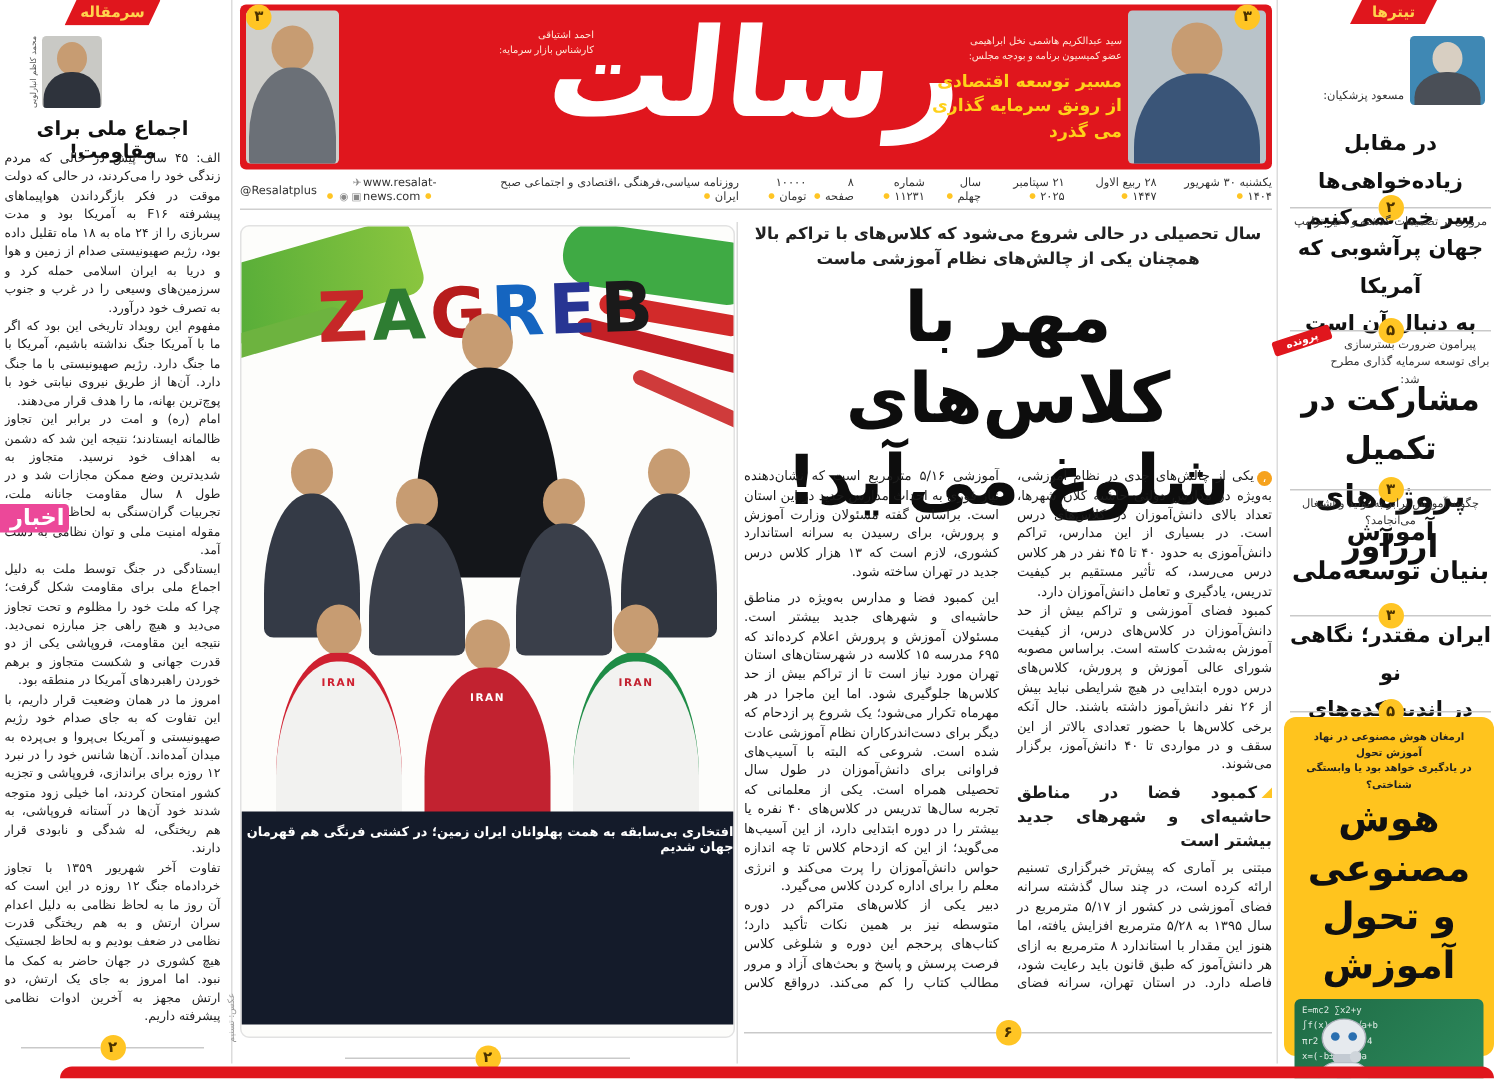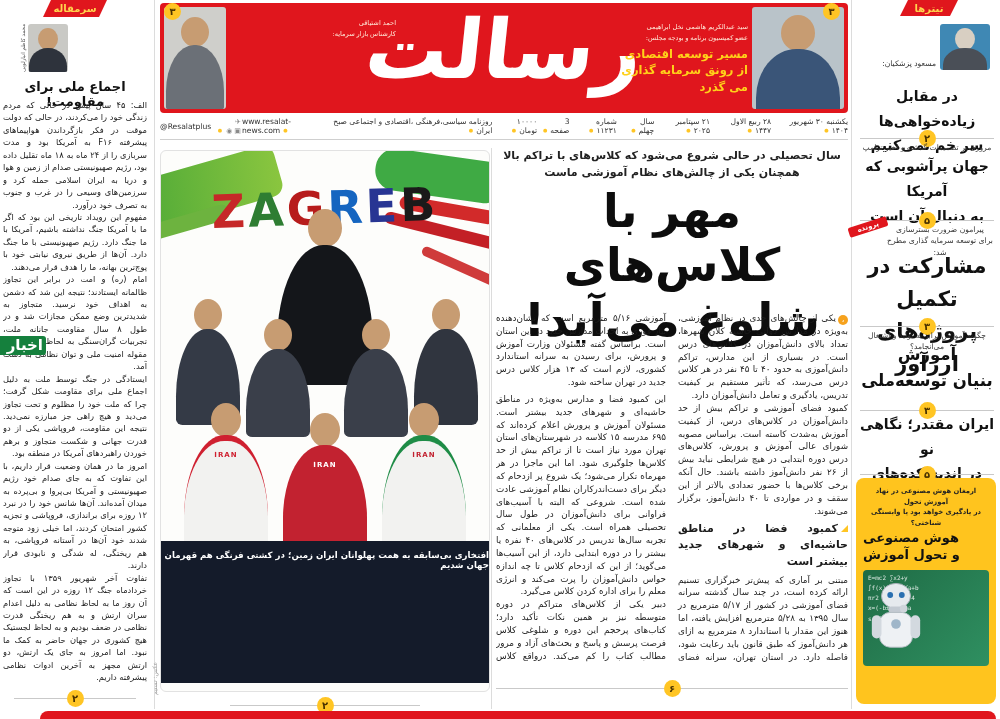--- a/index.html
+++ b/index.html
@@ -55,33 +55,33 @@
   .brush{position:absolute;border-radius:12px;}
   .credit-vert{position:absolute;left:151px;top:695px;transform:rotate(-90deg);transform-origin:0 0;
                font-size:6px;color:#999;white-space:nowrap;}
   
   .edit-col{position:absolute;left:0;top:0;width:150px;height:712px;}
   .edit-byline-v{position:absolute;left:20px;top:72px;transform:rotate(-90deg);transform-origin:0 0;
                  font-size:5.5px;color:#555;white-space:nowrap;}
   .edit-head{position:absolute;left:0;right:0;top:79px;text-align:center;font-size:13px;font-weight:bold;color:#111;}
   .edit-body{position:absolute;left:3px;right:3px;top:99px;height:584px;font-size:8.3px;line-height:1.5;
              text-align:justify;color:#222;overflow:hidden;}
-  .overlay-label{position:absolute;left:0;top:336px;width:46px;height:19px;background:#15803d;color:#fff;
+  .overlay-label{position:absolute;left:0;top:336px;width:46px;height:19px;background:#ec4899;color:#fff;
                  font-weight:bold;font-size:15px;line-height:19px;overflow:hidden;padding-right:3px;
                  border-radius:0 3px 3px 0;box-sizing:border-box;z-index:4;}
   
   .sidebar{position:absolute;left:854px;top:0;width:146px;height:712px;}
   .sb-kicker{position:absolute;left:0;right:0;text-align:center;font-size:7.6px;color:#333;line-height:1.5;}
   .sb-head{position:absolute;left:0;right:0;text-align:center;font-weight:bold;color:#111;}
   .ribbon{position:absolute;background:#e0161d;color:#fff;font-size:7px;font-weight:bold;
           padding:1px 9px;border-radius:2px;transform:rotate(-18deg);z-index:2;}
   .ai-box{position:absolute;left:2px;top:478px;width:140px;height:226px;background:#ffc41e;border-radius:8px;
           box-sizing:border-box;padding:8px 7px 6px 7px;}
   .ai-kicker{font-size:6.8px;font-weight:bold;text-align:center;line-height:1.55;color:#222;}
-  .ai-head{font-size:13px;font-weight:bold;text-align:left;line-height:1.3;color:#111;margin-top:2px;}
+  .ai-head{font-size:25px;font-weight:bold;text-align:center;line-height:1.3;color:#111;margin-top:2px;}
   .board{position:relative;height:96px;background:linear-gradient(135deg,#1f6b45,#2f9061);border-radius:4px;
          margin-top:6px;overflow:hidden;}
   .formulas{position:absolute;inset:3px 5px;color:rgba(255,255,255,.85);font-size:6px;line-height:1.7;
             white-space:pre-line;text-align:left;direction:ltr;font-family:"DejaVu Sans Mono",monospace;}
   .bottom-bar{position:absolute;left:40px;top:711px;width:956px;height:9px;background:#e0161d;
               border-radius:8px 8px 0 0;}
   .social-icon{color:#8a8a8a;font-size:7px;margin:0 1px;}
   .iran-label{position:absolute;left:50%;transform:translateX(-50%);top:34px;font-size:7px;font-weight:bold;letter-spacing:1px;}
 </style>
 </head>
@@ -128,21 +128,21 @@
 
   <div class="badge abs" style="left:823px;top:3px;">۳</div>
   <div class="badge abs" style="left:164px;top:3px;">۳</div>
 
   <div class="dateline">
     <span class="dl-item">یکشنبه ۳۰ شهریور ۱۴۰۴</span>
     <span class="dl-item">۲۸ ربیع الاول ۱۴۴۷</span>
     <span class="dl-item">۲۱ سپتامبر ۲۰۲۵</span>
     <span class="dl-item">سال چهلم</span>
     <span class="dl-item">شماره ۱۱۲۳۱</span>
-    <span class="dl-item">3 صفحه</span>
+    <span class="dl-item">۸ صفحه</span>
     <span class="dl-item">۱۰۰۰۰ تومان</span>
     <span class="dl-item">روزنامه سیاسی،فرهنگی ،اقتصادی و اجتماعی صبح ایران</span>
     <span class="dl-item" style="direction:ltr;">www.resalat-news.com</span>
     <span class="dl-item"><span class="social-icon">✈</span><span class="social-icon">▣</span><span class="social-icon">◉</span></span>
     <span class="dl-item" style="direction:ltr;">@Resalatplus</span>
   </div>
   <div class="hline" style="left:160px;top:139px;width:688px;"></div>
 
   <div class="abs lead-kicker pre" style="left:496px;top:148px;width:352px;">سال تحصیلی در حالی شروع می‌شود که کلاس‌های با تراکم بالا
 همچنان یکی از چالش‌های نظام آموزشی ماست</div>

